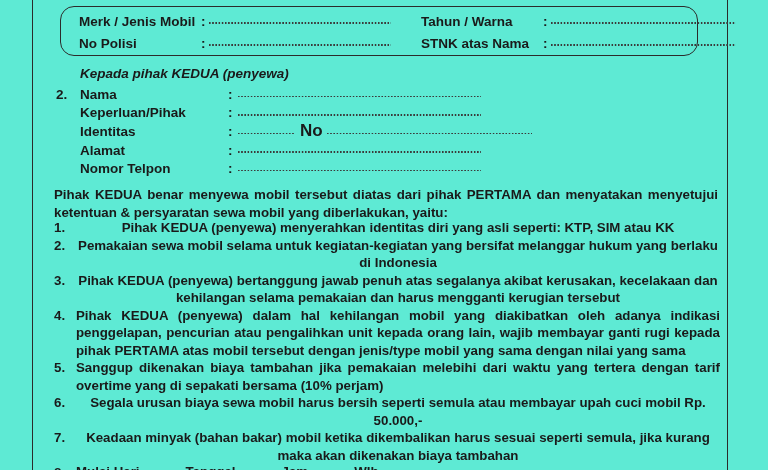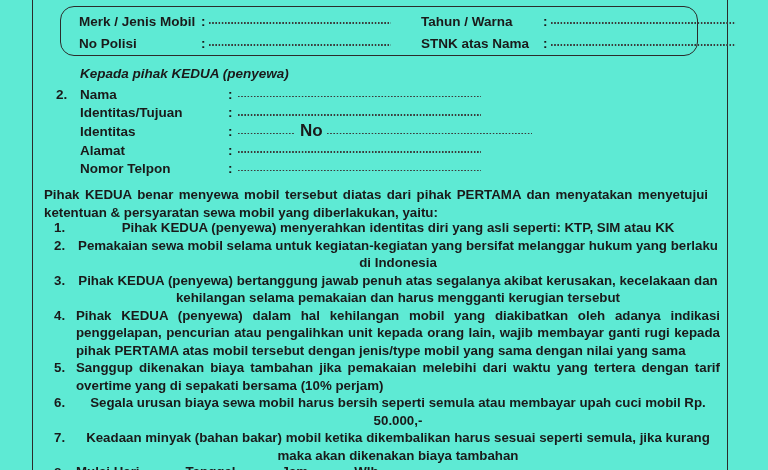--- a/index.html
+++ b/index.html
@@ -130,21 +130,21 @@
   .dots.d-kf-short { width: 56px; }
   .dots.d-kf-after-no { width: 205px; }
   .kf-no {
     padding: 0 4px 0 6px;
     font-size: 17px;
   }
 
   
   #agreement-intro {
     position: absolute;
-    left: 44px;
+    left: 54px;
     top: 186px;
     width: 664px;
     font-size: 13.3px;
     line-height: 17.5px;
     text-align: justify;
     text-justify: inter-word;
   }
 
   
   #clause-list {
@@ -252,21 +252,21 @@
 
     <div class="kf-row">
       <span class="kf-num">2.</span>
       <span class="kf-label">Nama</span>
       <span class="kf-colon">:</span>
       <span class="dots d-kf"></span>
     </div>
 
     <div class="kf-row">
       <span class="kf-num"></span>
-      <span class="kf-label">Identitas/Tujuan</span>
+      <span class="kf-label">Keperluan/Pihak</span>
       <span class="kf-colon">:</span>
       <span class="dots d-kf"></span>
     </div>
 
     <div class="kf-row">
       <span class="kf-num"></span>
       <span class="kf-label">Identitas</span>
       <span class="kf-colon">:</span>
       <span class="dots d-kf-short"></span>
       <span class="kf-no">No</span>

